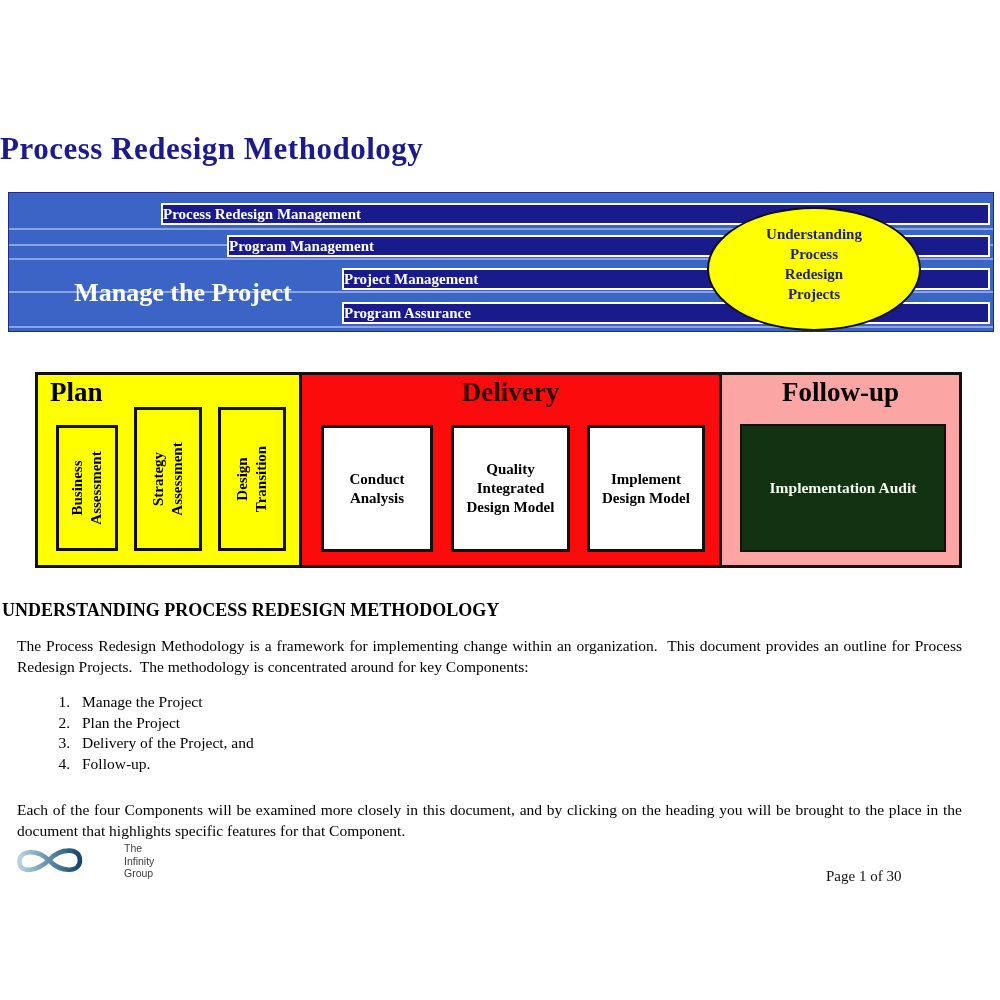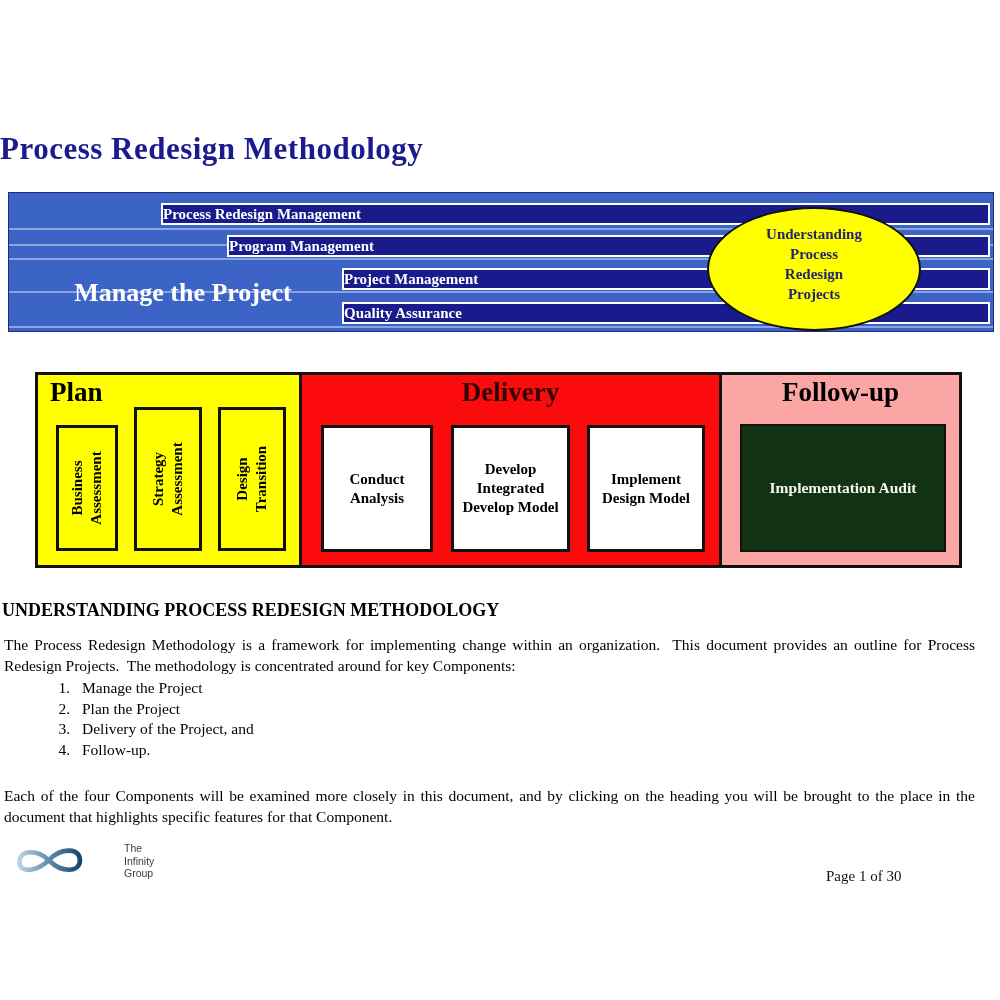--- a/index.html
+++ b/index.html
@@ -55,21 +55,21 @@
   .wbox-2{left:149px;width:119px;}
   .wbox-3{left:285px;width:118px;}
 
   .audit-box{position:absolute;left:18px;top:49px;width:206px;height:128px;background:#123312;
              border:2px solid #111;box-sizing:border-box;display:flex;align-items:center;
              justify-content:center;color:#f6f6f0;font-weight:bold;font-size:15.5px;}
 
   
   .body-text{position:absolute;left:2px;top:600px;width:975px;}
   .body-text h2{margin:0 0 14px 0;font-size:18px;font-weight:bold;}
-  .body-text p{margin:2px;font-size:15.5px;line-height:20.5px;text-align:justify;white-space:pre-wrap;}
+  .body-text p{margin:15px;font-size:15.5px;line-height:20.5px;text-align:justify;white-space:pre-wrap;}
   .body-text ol{margin:2px 0 0 0;padding-left:72px;}
   .body-text li{font-size:15.5px;line-height:20.5px;padding-left:8px;}
   .para-2{margin-top:26px !important;}
 
   
   .footer-logo{position:absolute;left:6px;top:832px;display:flex;align-items:center;gap:32px;}
   .logo-text{font-family:"Liberation Sans",sans-serif;font-size:10.5px;line-height:12.5px;
              color:#3c3c3c;margin-left:2px;}
   .page-num{position:absolute;left:826px;top:868px;font-size:15px;color:#111;}
 </style>
@@ -83,21 +83,21 @@
   <div class="banner">
     <div class="stripe" style="top:35px"></div>
     <div class="stripe" style="top:51px"></div>
     <div class="stripe" style="top:65px"></div>
     <div class="stripe" style="top:98px"></div>
     <div class="stripe" style="top:133px"></div>
 
     <div class="mgmt-bar bar-1">Process Redesign Management</div>
     <div class="mgmt-bar bar-2">Program Management</div>
     <div class="mgmt-bar bar-3">Project Management</div>
-    <div class="mgmt-bar bar-4">Quality Assurance</div>
+    <div class="mgmt-bar bar-4">Program Assurance</div>
 
     <div class="manage-label">Manage the Project</div>
 
     <div class="banner-ellipse">
       <div class="etext">
         <div>Understanding</div>
         <div>Process</div>
         <div>Redesign</div>
         <div>Projects</div>
       </div>
@@ -124,21 +124,21 @@
         <div class="rot">
           <div>Design</div>
           <div>Transition</div>
         </div>
       </div>
     </div>
 
     <div class="phase phase-delivery">
       <div class="phase-heading ph-center ph-delivery">Delivery</div>
       <div class="wbox wbox-1">Conduct Analysis</div>
-      <div class="wbox wbox-2">Develop Integrated Develop Model</div>
+      <div class="wbox wbox-2">Quality Integrated Design Model</div>
       <div class="wbox wbox-3">Implement Design Model</div>
     </div>
 
     <div class="phase phase-followup">
       <div class="phase-heading ph-center ph-followup">Follow-up</div>
       <div class="audit-box">Implementation Audit</div>
     </div>
 
   </div>
 

